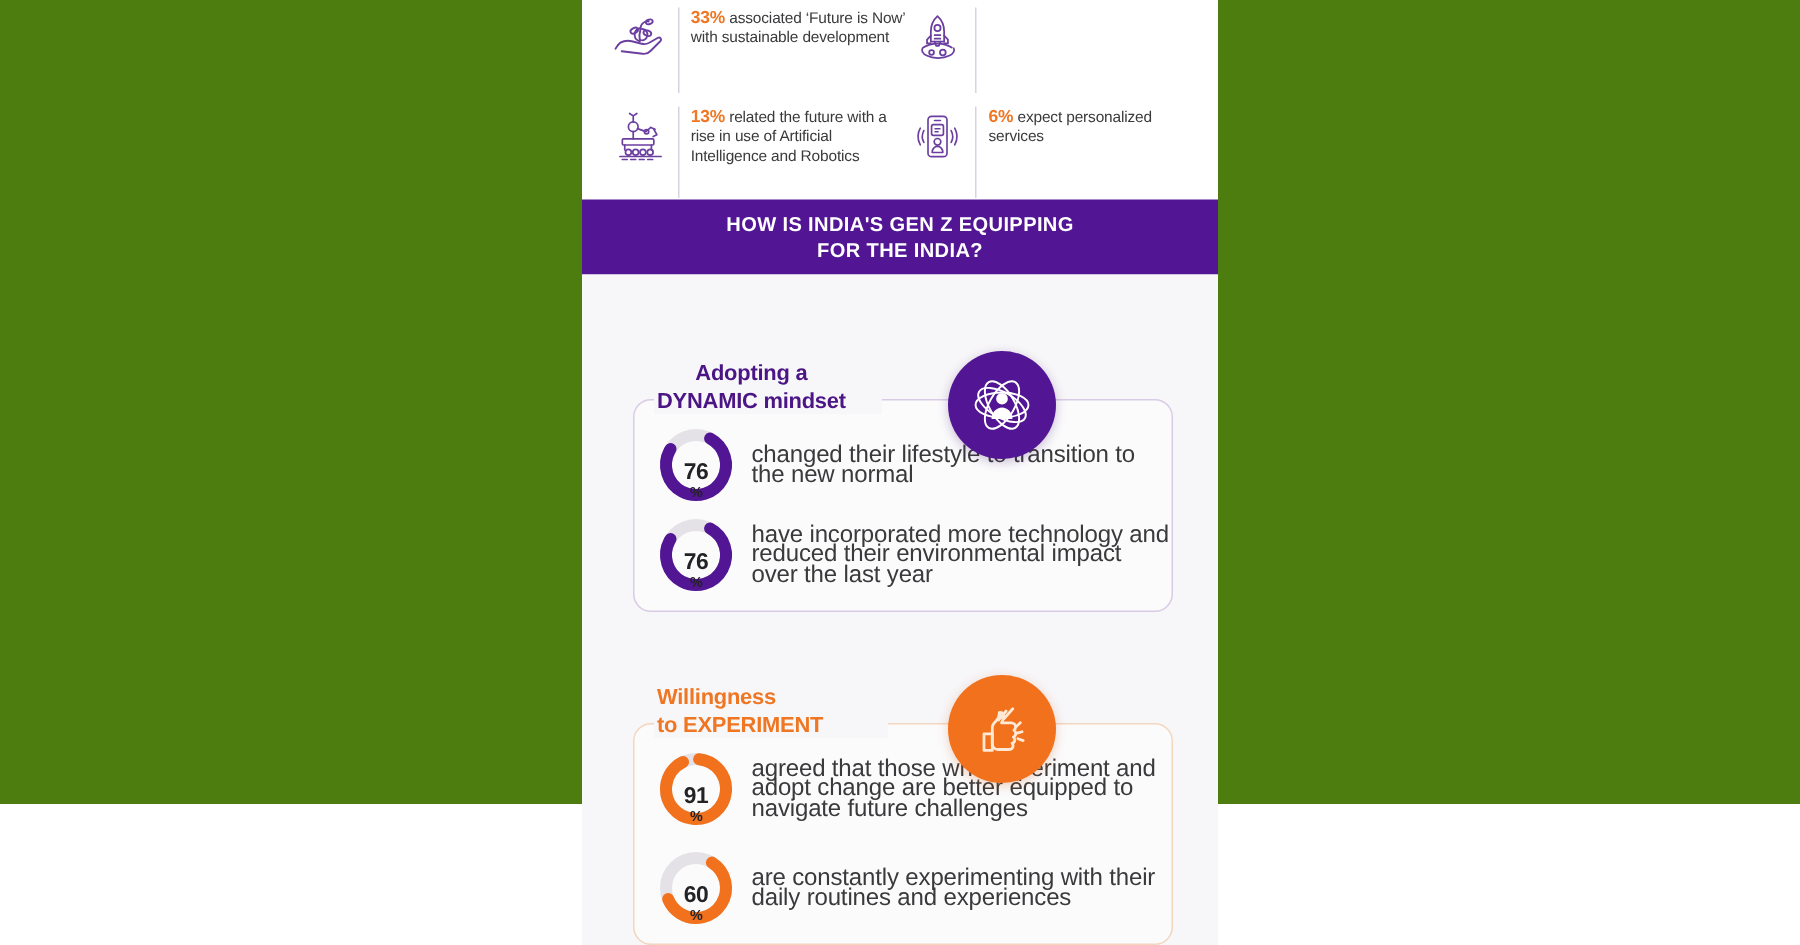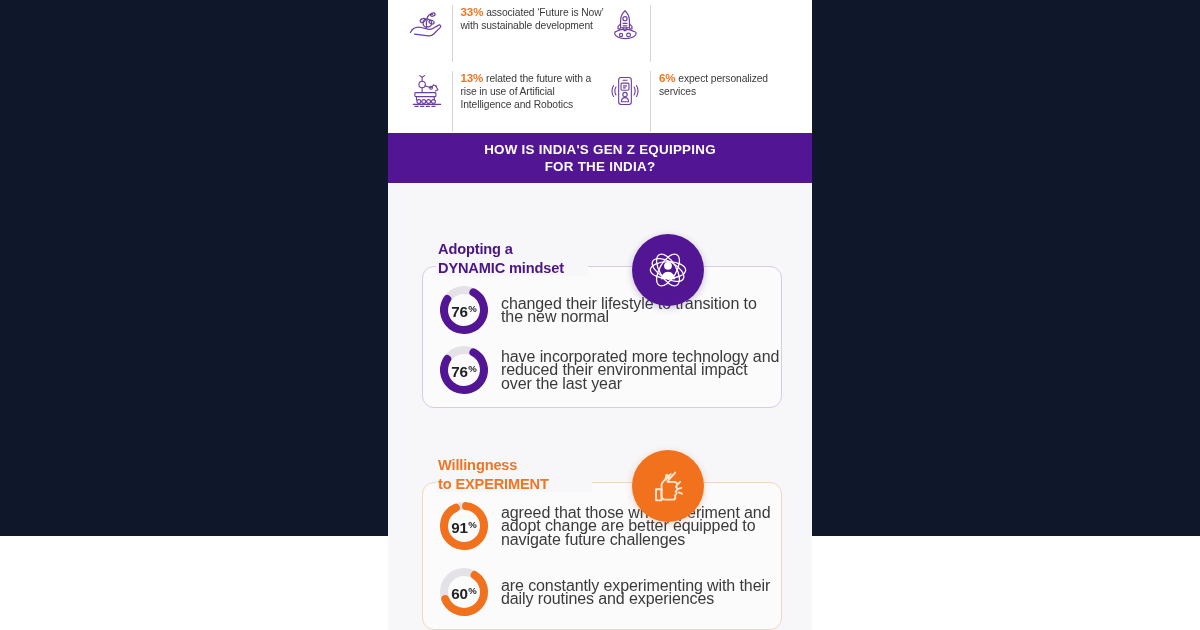--- a/index.html
+++ b/index.html
@@ -9,21 +9,21 @@
     height: 630px;
     background: #ffffff;
     font-family: "Liberation Sans", sans-serif;
     overflow: hidden;
   }
 
   #page {
     position: relative;
     width: 1200px;
     height: 536px;
-    background: #0f172a;
+    background: #4d7c0f;
   }
 
   
   .infographic {
     position: absolute;
     left: 388px;
     top: 0;
     width: 424px;
     height: 630px;
     background: #ffffff;
@@ -143,21 +143,21 @@
   .section-title {
     position: absolute;
     left: 16px;
     top: 0px;
     z-index: 4;
     font-size: 14.6px;
     font-weight: bold;
     line-height: 19px;
     letter-spacing: -0.15px;
   }
-  .section-title.dynamic-title { color: #4b1585; }
+  .section-title.dynamic-title { color: #4b1585; text-align: center; }
   .section-title.experiment-title { color: #ef7622; }
 
   .badge {
     position: absolute;
     z-index: 5;
     width: 72px;
     height: 72px;
     border-radius: 50%;
     display: flex;
     align-items: center;
@@ -187,23 +187,24 @@
     min-width: 54px;
     height: 54px;
     margin-right: 10px;
   }
   .donut svg { display: block; }
   .donut-label {
     position: absolute;
     left: 0; top: 0;
     width: 54px; height: 54px;
     display: flex;
-    align-items: flex-start;
+    align-items: center;
     justify-content: center;
     padding-top: 20px;
+    flex-direction: column;
   }
   .donut-num {
     font-size: 15.2px;
     font-weight: bold;
     color: #232326;
     letter-spacing: -0.3px;
   }
   .donut-pct-sign {
     font-size: 9.6px;
     font-weight: bold;

